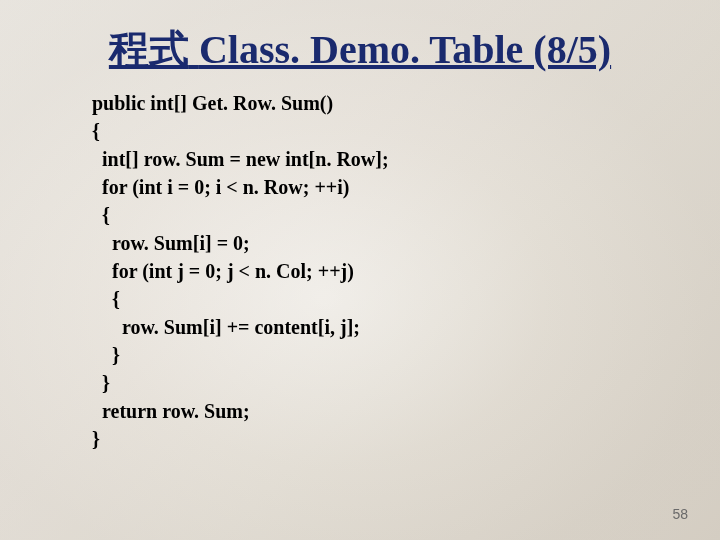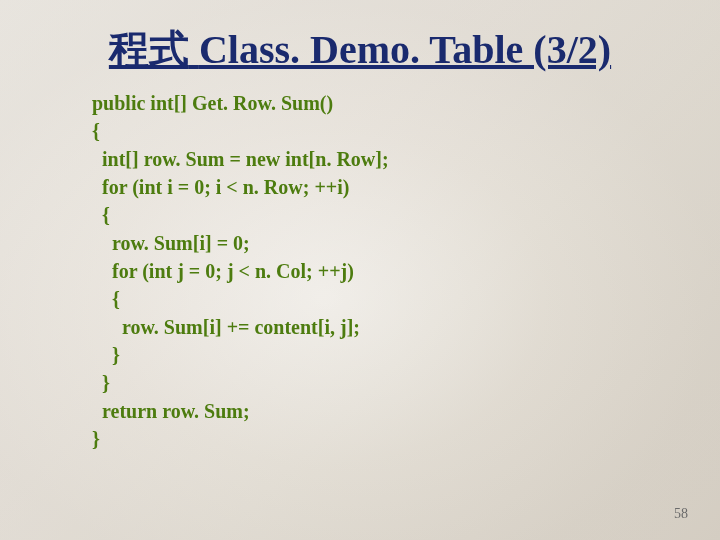--- a/index.html
+++ b/index.html
@@ -38,40 +38,40 @@
       text-decoration: underline;
       font-family: 'SimSun', 'Times New Roman', serif;
     }
     .code-block {
       position: absolute;
       top: 90px;
       left: 92px;
       font-family: 'Courier New', Courier, monospace;
       font-size: 20px;
       font-weight: bold;
-      color: #4d7c0f;
+      color: #000000;
       line-height: 1.35;
       white-space: pre;
     }
     .page-number {
       position: absolute;
       bottom: 18px;
       right: 32px;
       font-size: 14px;
       color: #6a6a6a;
-      font-family: Liberation Serif, serif;
+      font-family: Liberation Sans, sans-serif;
     }
   </style>
 </head>
 <body>
 
 <div class="slide-title">
   <span>程式</span>
   <span> </span>
-  <span>Class. Demo. Table (3/2)</span>
+  <span>Class. Demo. Table (8/5)</span>
 </div>
 
 <div class="code-block"><span>public int[] Get. Row. Sum()</span>
 <span>{</span>
 <span>  int[] row. Sum = new int[n. Row];</span>
 <span>  for (int i = 0; i &lt; n. Row; ++i)</span>
 <span>  {</span>
 <span>    row. Sum[i] = 0;</span>
 <span>    for (int j = 0; j &lt; n. Col; ++j)</span>
 <span>    {</span>

